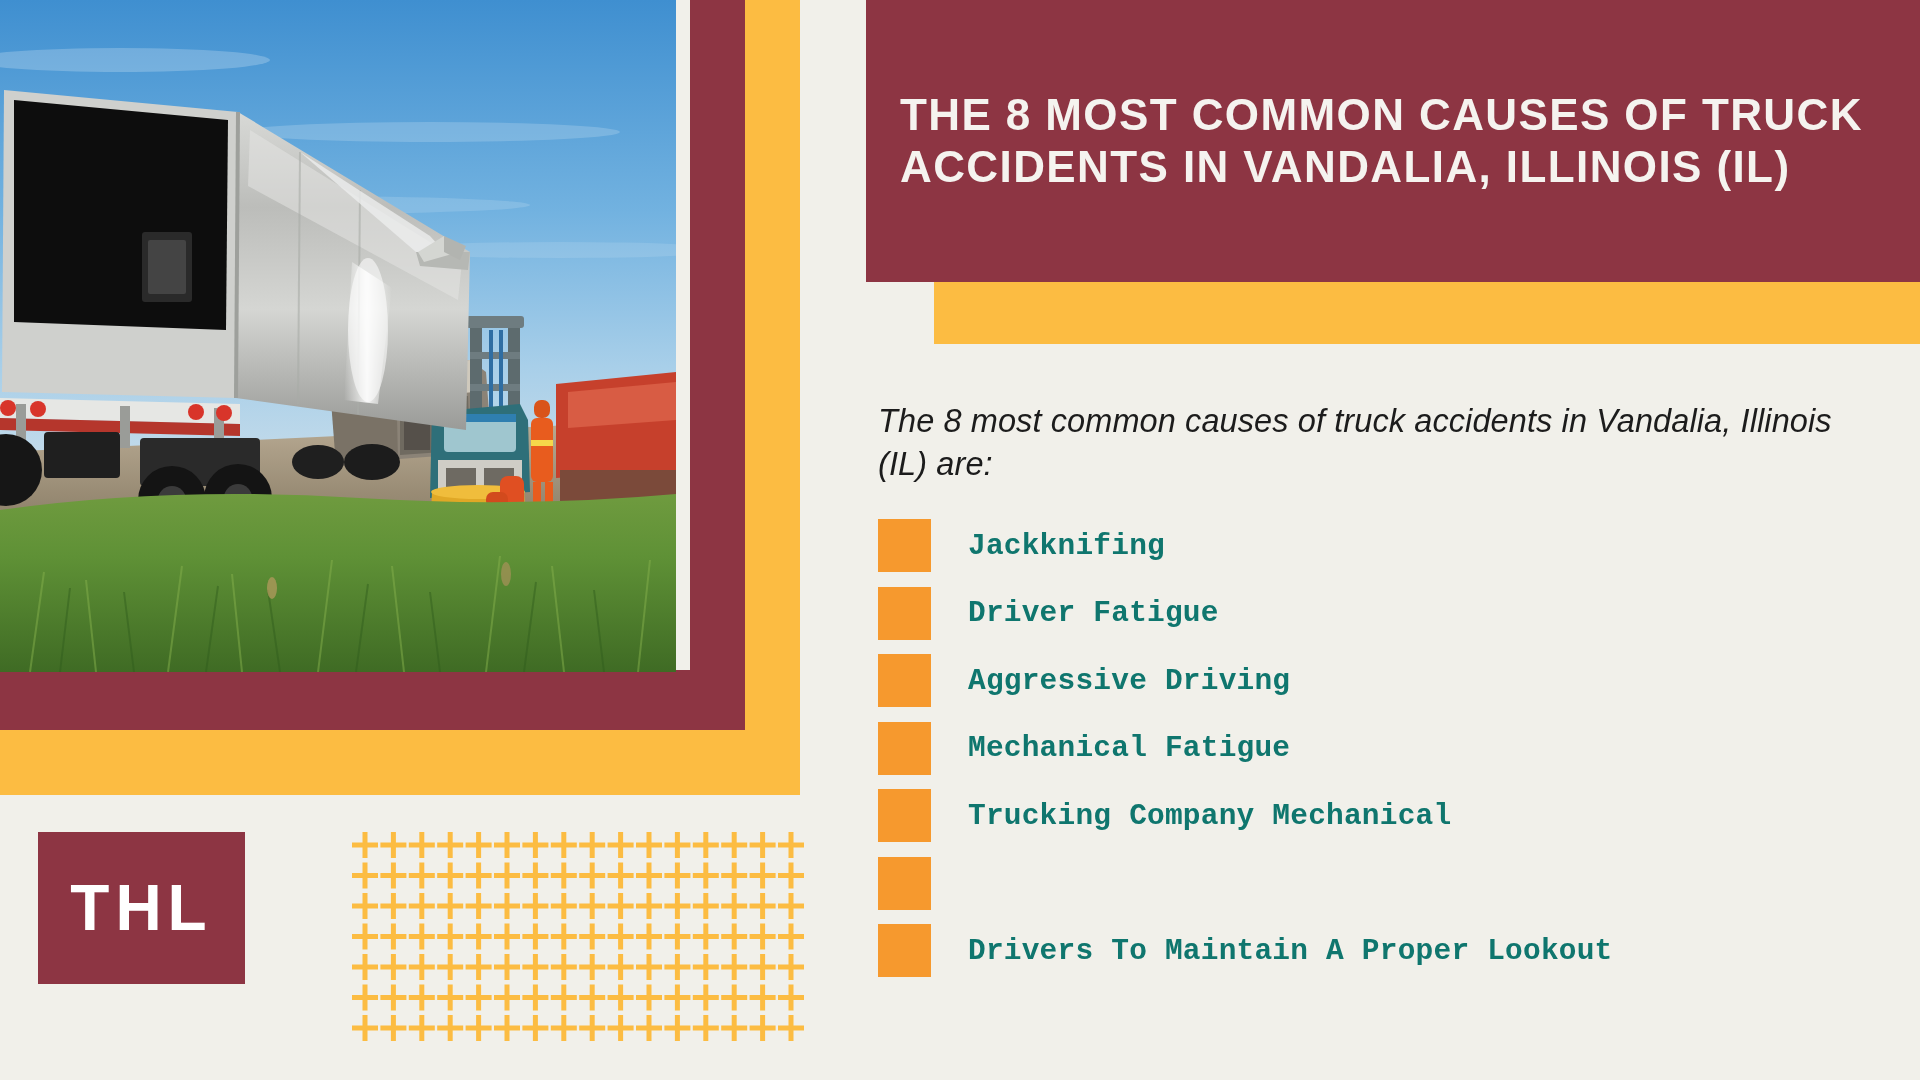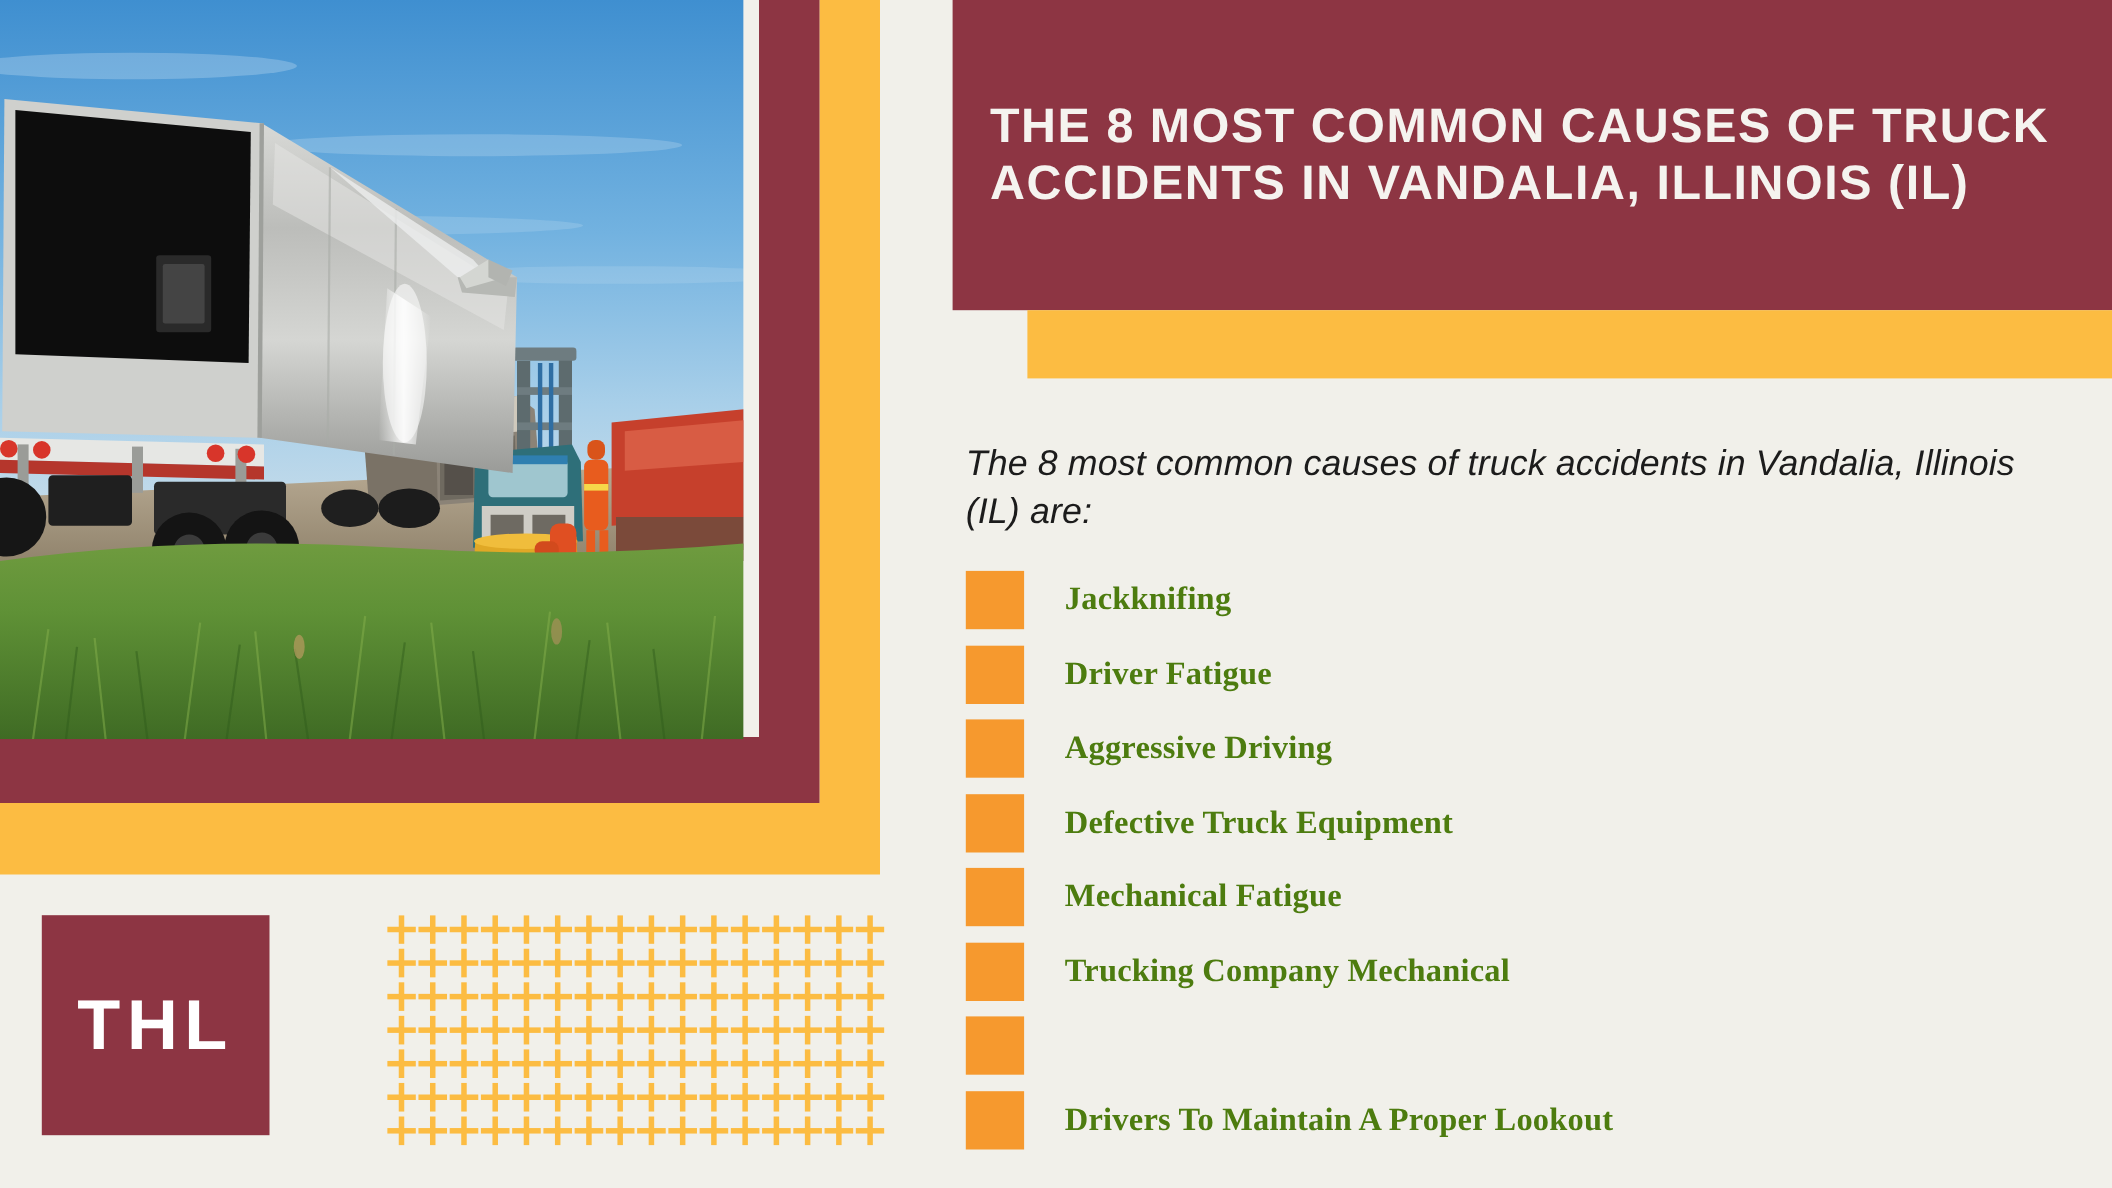--- a/index.html
+++ b/index.html
@@ -39,21 +39,21 @@
   .photo {
     position:absolute; left:0; top:0;
     width:676px; height:672px;
     overflow:hidden;
   }
   .photo svg { display:block; width:676px; height:672px; }
 
   
   .thl-logo {
     position:absolute; left:38px; top:832px;
-    width:207px; height:200px;
+    width:207px; height:152px;
     background:#8d3543;
     display:flex; align-items:center; justify-content:center;
   }
   .thl-logo .thl-text {
     color:#ffffff;
     font-family:"Liberation Sans", sans-serif;
     font-weight:bold;
     font-size:64px;
     letter-spacing:6px;
     line-height:1;
@@ -110,24 +110,24 @@
     align-items:center;
     height:67.5px;
   }
   .cause-swatch {
     width:53px; height:53px;
     background:#f6992e;
     flex:0 0 auto;
   }
   .cause-label {
     margin-left:37px;
-    font-family:Liberation Serif, serif;
+    font-family:Liberation Mono, monospace;
     font-weight:bold;
     font-size:29.5px;
-    color:#4d7c0f;
+    color:#0f766e;
     letter-spacing:0.2px;
     white-space:nowrap;
   }
 </style>
 </head>
 <body>
 
 <div id="root">
 
   <div class="yellow-frame">
@@ -447,24 +447,20 @@
       <div class="cause-row">
         <span class="cause-swatch"></span>
         <span class="cause-label">Driver Fatigue</span>
       </div>
       <div class="cause-row">
         <span class="cause-swatch"></span>
         <span class="cause-label">Aggressive Driving</span>
       </div>
       <div class="cause-row">
         <span class="cause-swatch"></span>
-        <span class="cause-label">Defective Truck Equipment</span>
-      </div>
-      <div class="cause-row">
-        <span class="cause-swatch"></span>
         <span class="cause-label">Mechanical Fatigue</span>
       </div>
       <div class="cause-row">
         <span class="cause-swatch"></span>
         <span class="cause-label">Trucking Company Mechanical</span>
       </div>
       <div class="cause-row">
         <span class="cause-swatch"></span>
       </div>
       <div class="cause-row">

